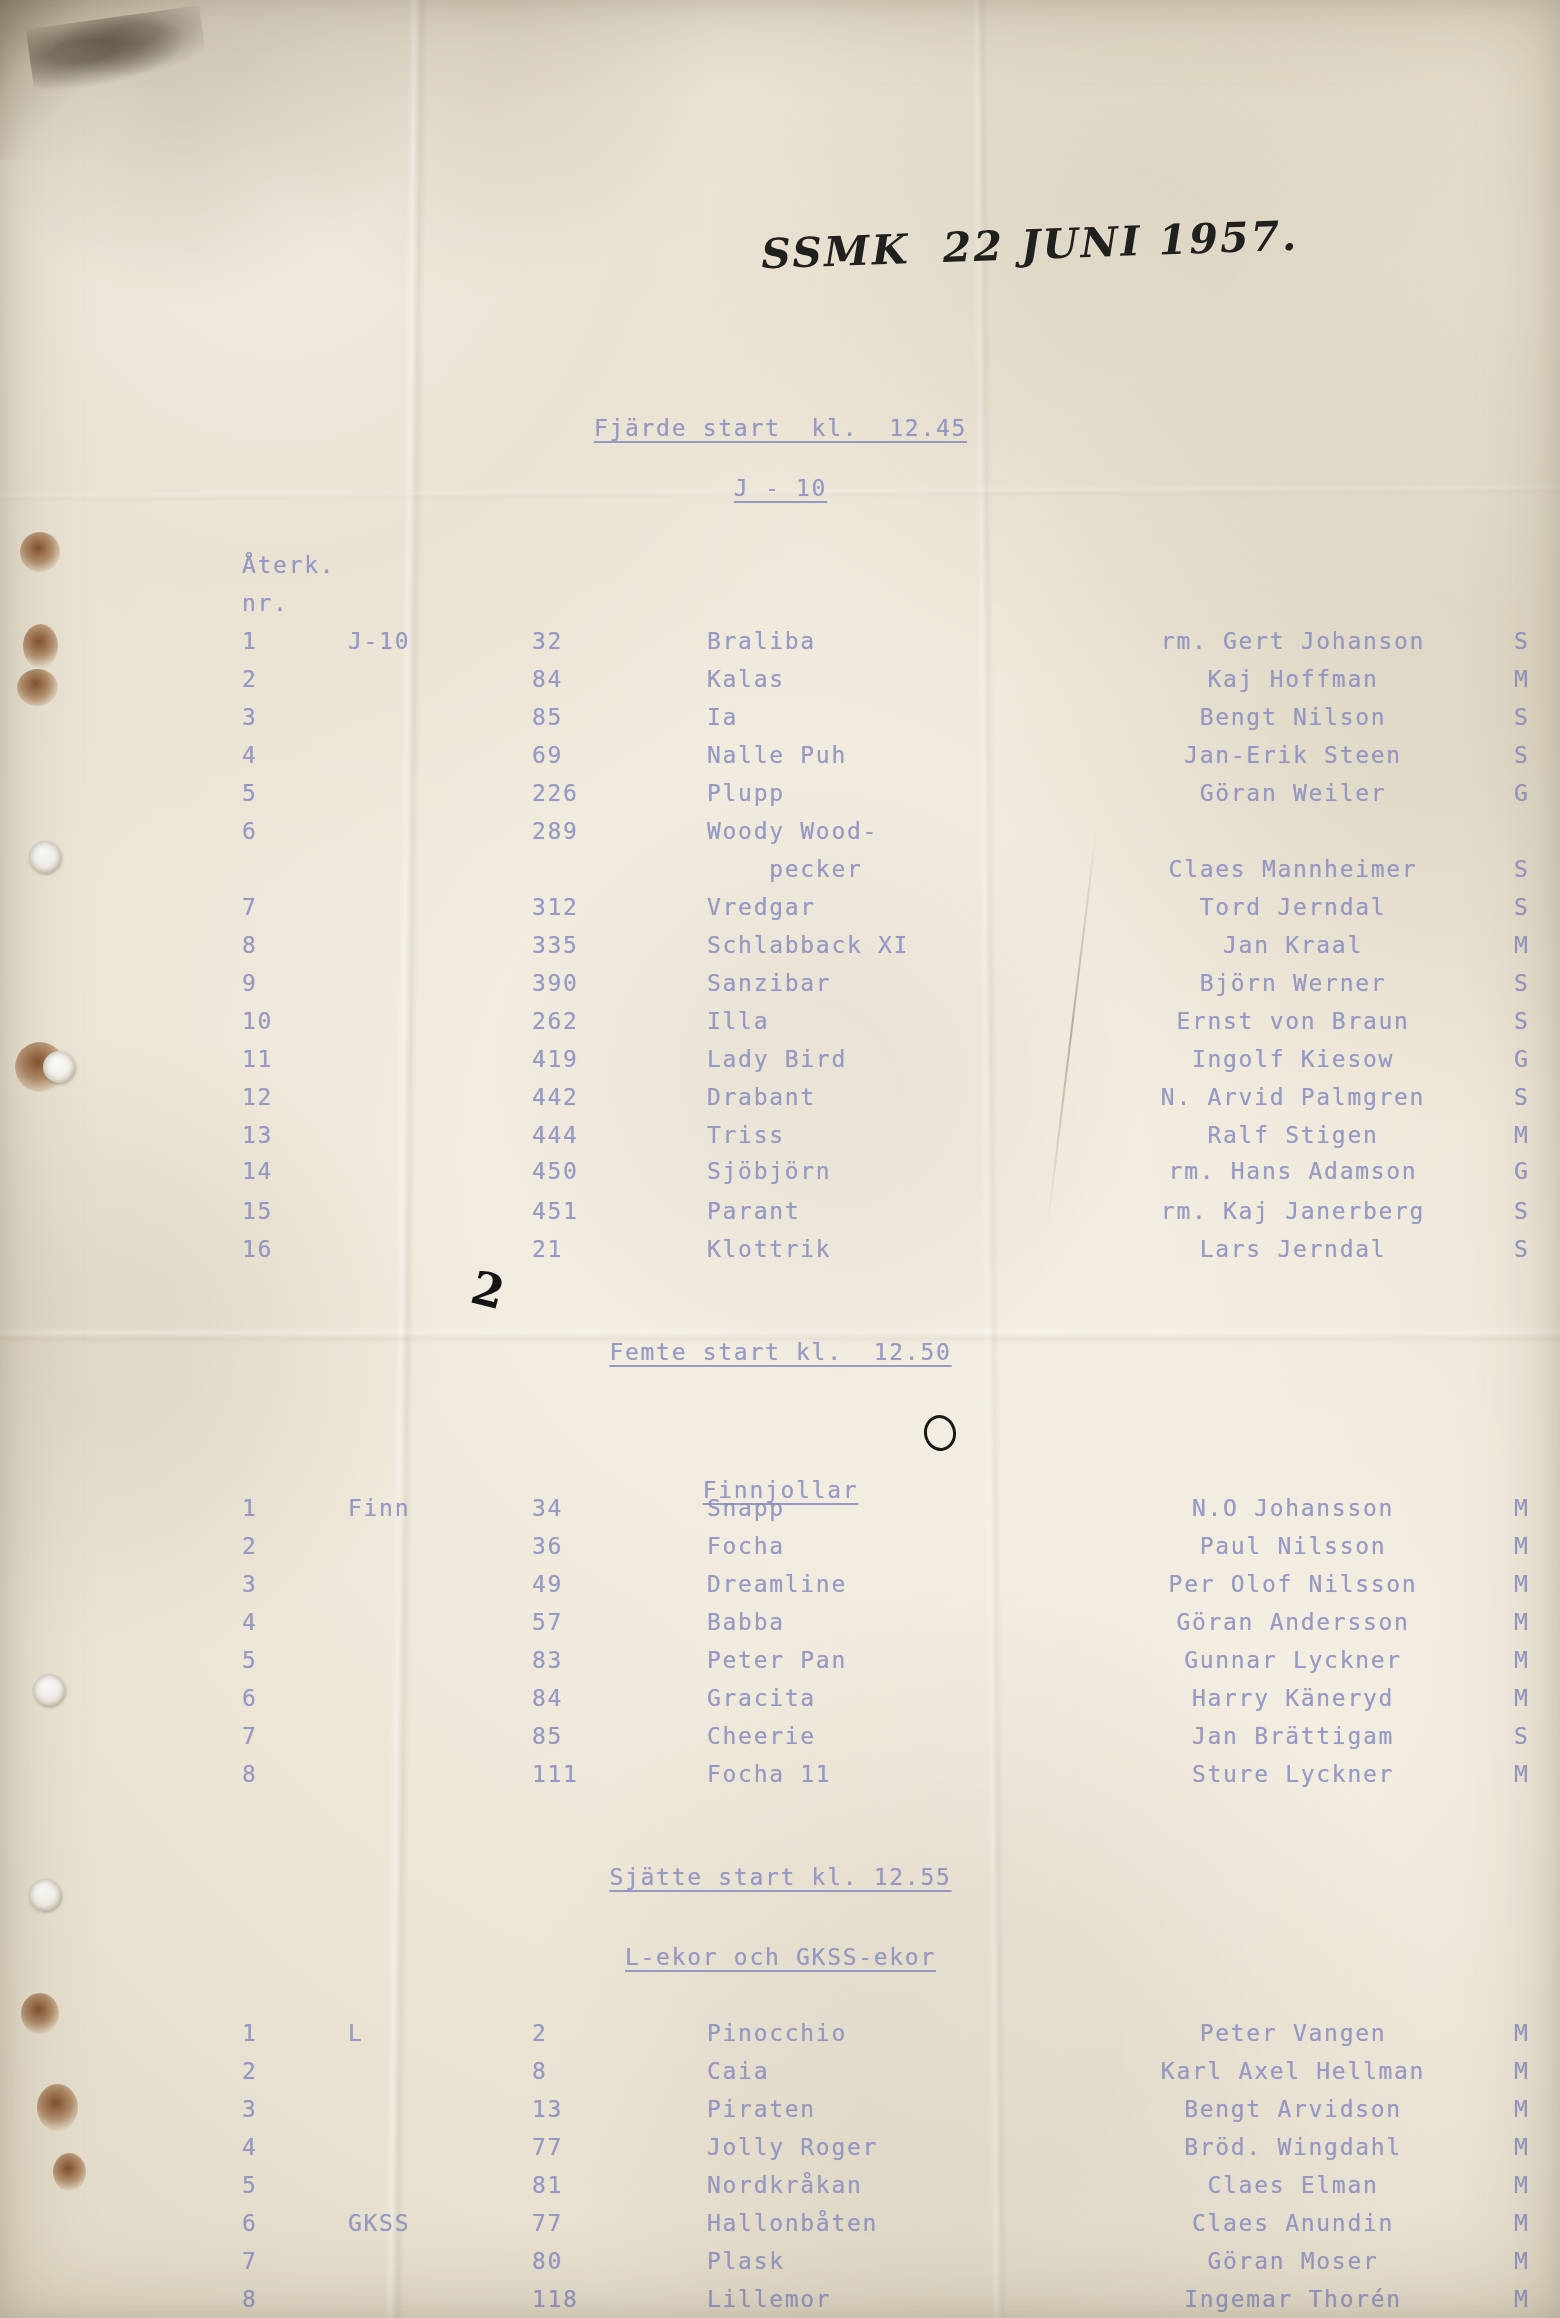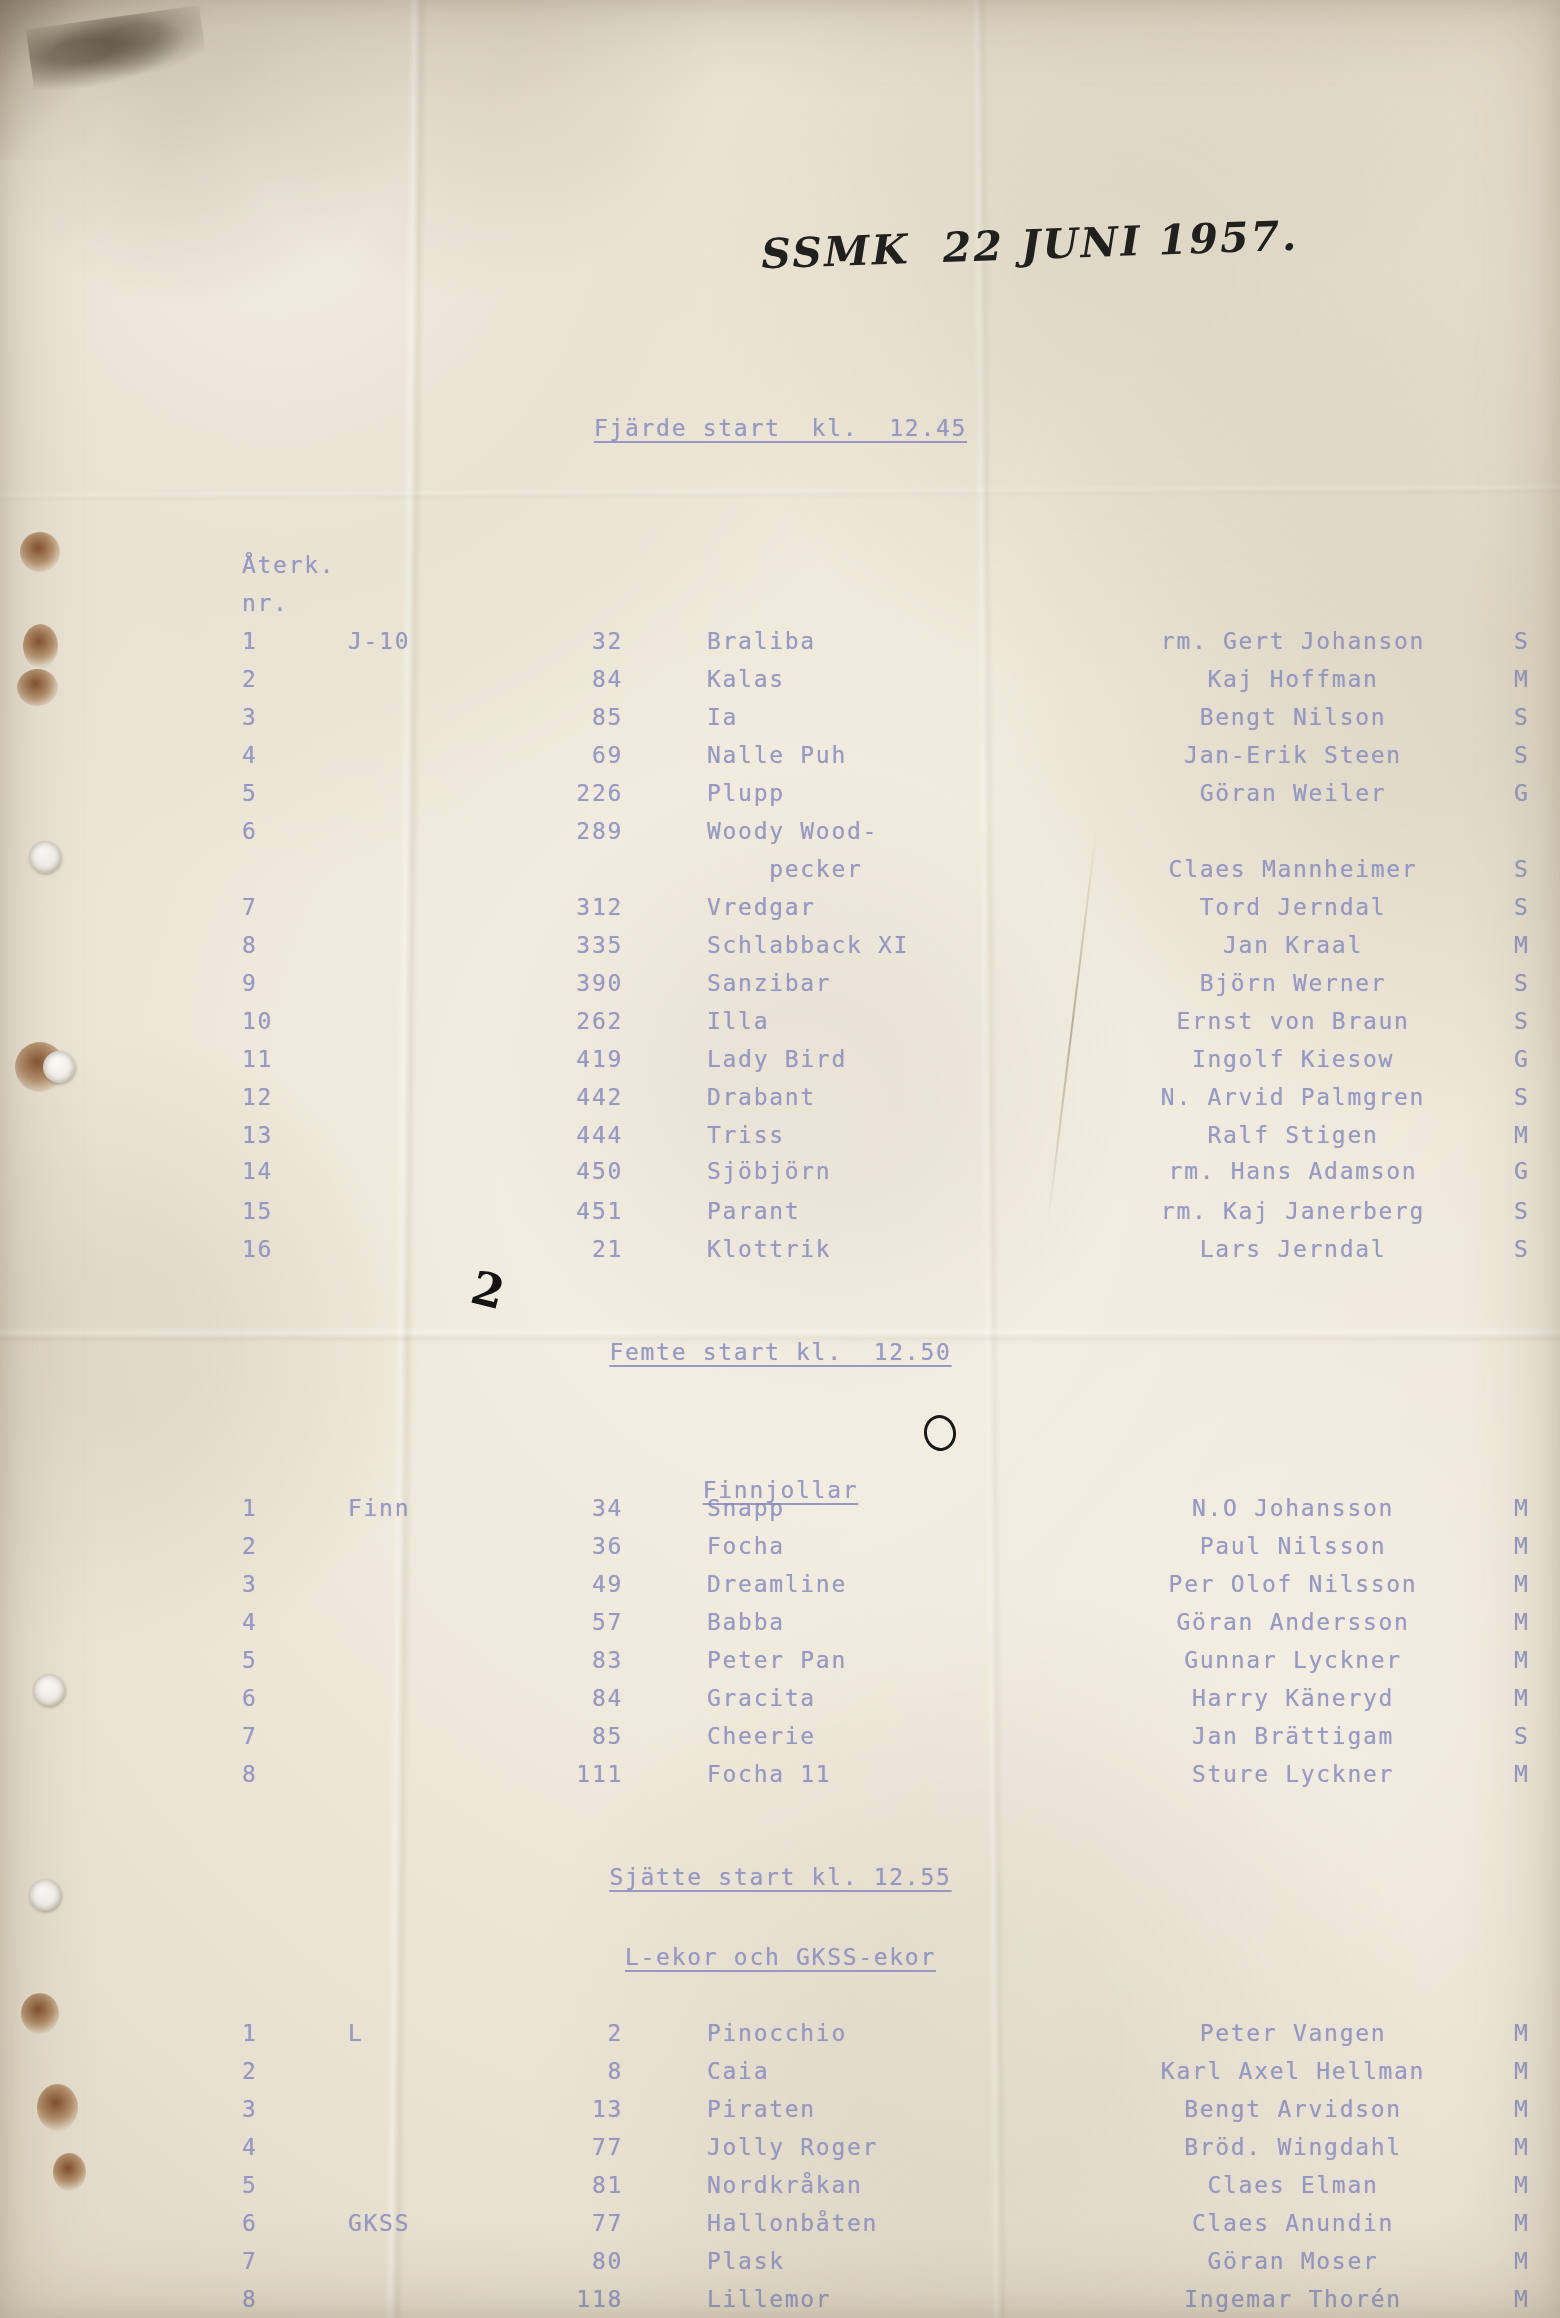--- a/index.html
+++ b/index.html
@@ -132,21 +132,21 @@
     position: absolute;
     width: 26px; height: 30px;
     border: 3px solid #1a1a1a;
     border-radius: 50%;
     transform: rotate(-10deg);
   }
   
   .row { position: absolute; left: 0; width: 1561px; height: 38px; }
   .c-nr   { position: absolute; left: 242px;  width: 68px;  text-align: left; }
   .c-cls  { position: absolute; left: 348px;  width: 152px; text-align: left; }
-  .c-sail { position: absolute; left: 532px;  width: 91px; text-align: right; }
+  .c-sail { position: absolute; left: 532px;  width: 91px; }
   .c-boat { position: absolute; left: 707px;  width: 327px; text-align: left; }
   .c-helm { position: absolute; left: 1065px; width: 456px; text-align: center; }
   .c-club { position: absolute; left: 1514px; width: 53px;  text-align: left; }
   .sect-title { left: 0; width: 1561px; text-align: center; }
 </style>
 </head>
 <body>
 
 <div class="page">
 
@@ -166,20 +166,21 @@
   <div class="hole" style="left:43px;  top:1051px;"></div>
   <div class="hole" style="left:33px;  top:1674px;"></div>
   <div class="hole" style="left:29px;  top:1879px;"></div>
   <div class="rust" style="left:21px;  top:1993px; width:38px; height:41px;"></div>
   <div class="rust" style="left:37px;  top:2084px; width:41px; height:47px;"></div>
   <div class="rust" style="left:53px;  top:2153px; width:33px; height:38px;"></div>
 
   <div class="hand" style="left:761px; top:221px;">SSMK  22 JUNI 1957.</div>
 
   <div class="typed u sect-title" style="top:415px;">Fjärde start  kl.  12.45</div>
+  <div class="typed u sect-title" style="top:475px;">J - 10</div>
 
   <div class="typed" style="left:242px; top:552px;">Återk.</div>
   <div class="typed" style="left:242px; top:590px;">nr.</div>
 
   <div class="row" style="top:628px;">
     <span class="typed c-nr">1</span>
     <span class="typed c-cls">J-10</span>
     <span class="typed c-sail">32</span>
     <span class="typed c-boat">Braliba</span>
     <span class="typed c-helm">rm. Gert Johanson</span>

